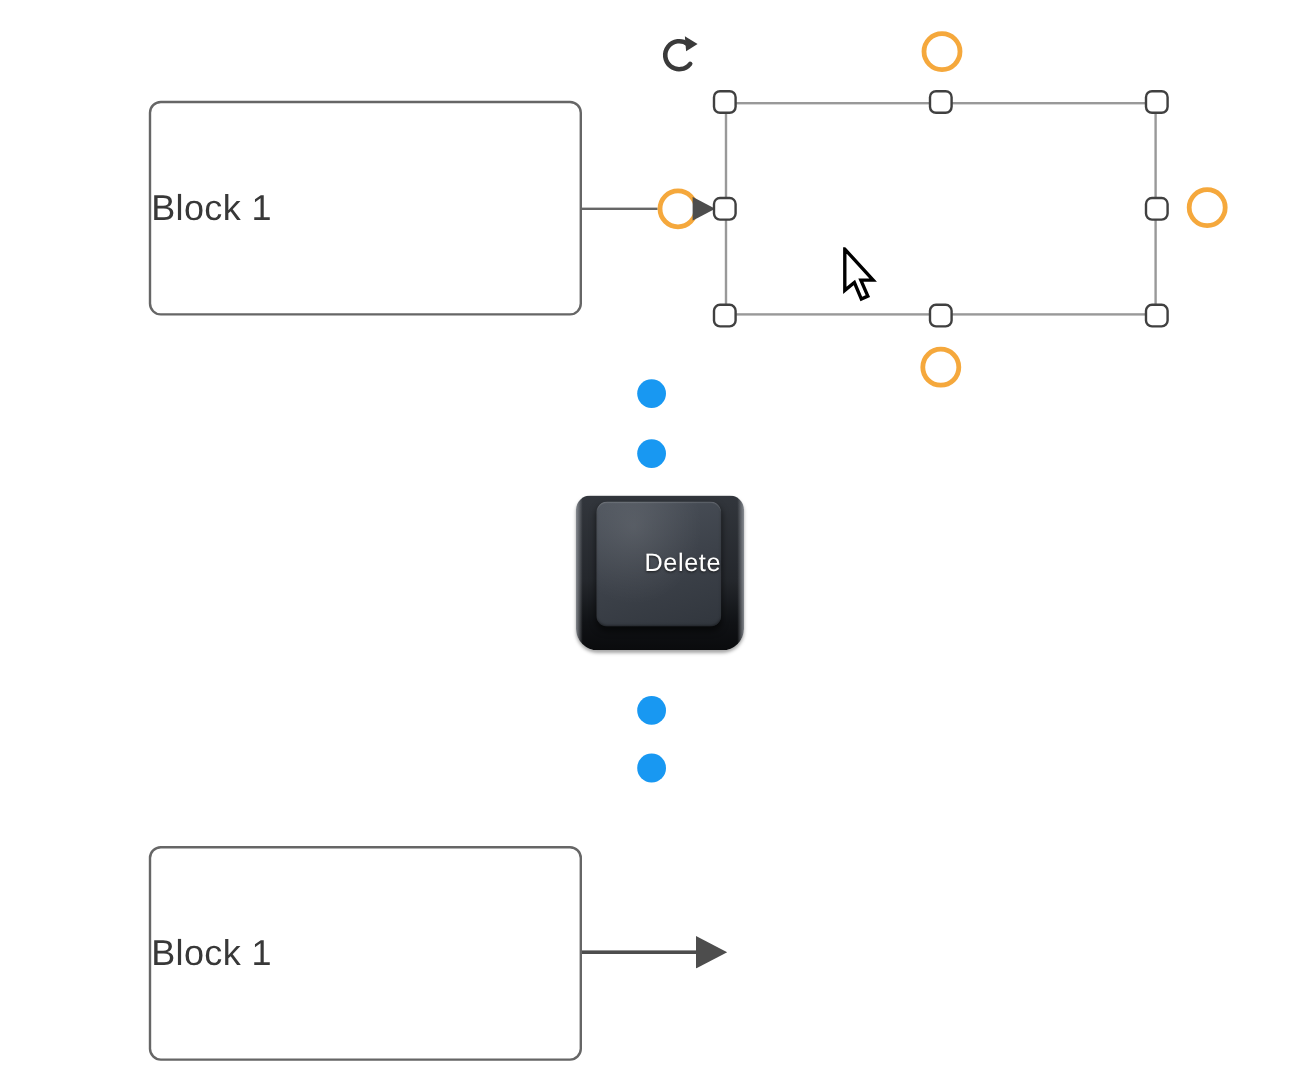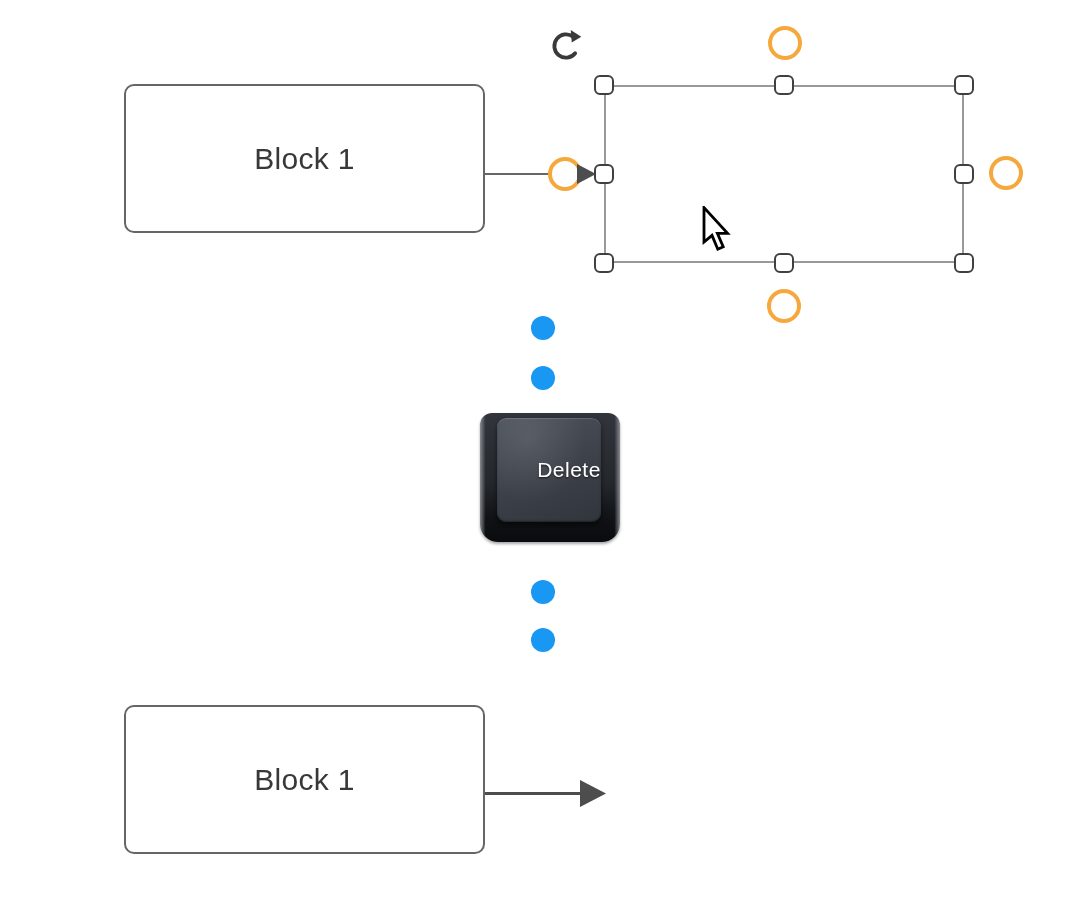--- a/index.html
+++ b/index.html
@@ -11,25 +11,25 @@
     position:relative;
     width:1088px; height:900px;
     background: var(--canvas-bg, #ffffff);
     overflow:hidden;
   }
   .abs { position:absolute; }
 
   
   .block {
     position:absolute;
-    width:361px; height:149px;
+    width:361px; height:179px;
     border:2px solid var(--shape-border,#666666);
     border-radius:10px;
     background:#ffffff;
-    display:flex; align-items:center; justify-content:center;
+    display:flex; align-items:center; 
     box-sizing:border-box;
   }
   .block-label {
     font-size:30px;
     color: var(--label-color,#383838);
     letter-spacing:0.3px;
   }
 
   
   .h-line { position:absolute; background: var(--shape-border,#666666); }

